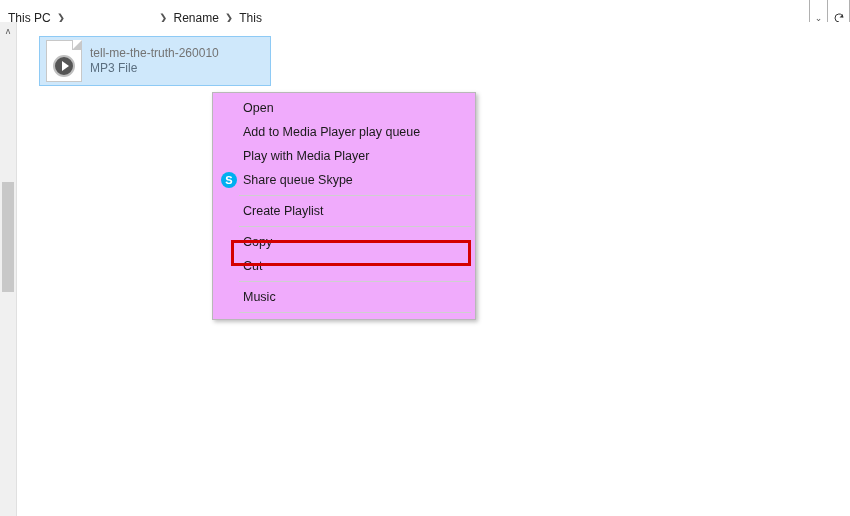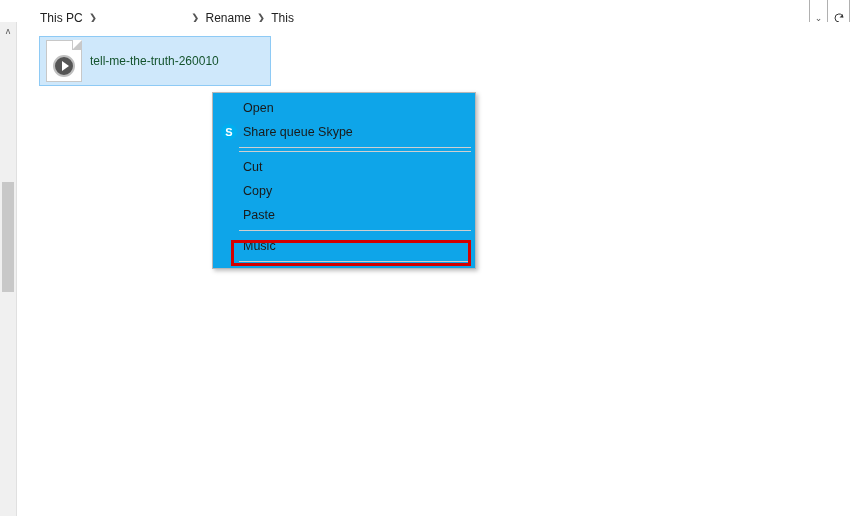--- a/index.html
+++ b/index.html
@@ -4,21 +4,20 @@
 <style>
   * { box-sizing: border-box; margin: 0; padding: 0; font-family: "Segoe UI", Tahoma, sans-serif; }
   body { width: 850px; height: 516px; background: #fff; position: relative; overflow: hidden; }
 
   
   .addressbar {
     position: absolute; left: 0; top: 0; right: 0; height: 36px;
     border: 1px solid #b0b0b0; border-left: none; border-top: none;
     display: flex; align-items: center; font-size: 12px; color: #222;
     background: #fff;
-    padding-left: 32px;
   }
   .addr-main { flex: 1; display: flex; align-items: center; height: 100%; padding-left: 4px; }
   .addr-seg { padding: 0 4px; height: 100%; display: flex; align-items: center; }
   .addr-seg.blank { width: 90px; }
   .chev { color: #555; padding: 0 2px; font-size: 10px; }
   .addr-drop { width: 18px; height: 100%; border-left: 1px solid #b0b0b0; display: flex; align-items: center; justify-content: center; font-size: 9px; color: #555; }
   .addr-refresh { width: 22px; height: 100%; border-left: 1px solid #b0b0b0; display: flex; align-items: center; justify-content: center; }
   .addr-refresh svg { width: 12px; height: 12px; }
 
   
@@ -60,27 +59,27 @@
     position: absolute; left: 6px; bottom: 4px; width: 22px; height: 22px;
     border-radius: 50%; background: #555; border: 2px solid #bfbfbf;
     display: flex; align-items: center; justify-content: center;
   }
   .file-icon .play::after {
     content: ""; width: 0; height: 0; border-left: 7px solid #fff;
     border-top: 5px solid transparent; border-bottom: 5px solid transparent;
     margin-left: 2px;
   }
   .file-meta { display: flex; flex-direction: column; font-size: 12px; line-height: 15px; }
-  .file-name { color: #14532d; }
+  .file-name { color: #737373; }
   .file-type, .file-size { color: #5b6f80; }
 
   
   .context-menu {
     position: absolute; left: 195px; top: 70px; width: 264px;
-    background: #0ea5e9; border: 1px solid #b8b8b8;
+    background: #f0abfc; border: 1px solid #b8b8b8;
     box-shadow: 2px 2px 4px rgba(0,0,0,0.25);
     padding: 3px 2px; font-size: 12.5px; color: #1a1a1a;
   }
   .cm-item {
     height: 24px; display: flex; align-items: center;
     padding-left: 28px; position: relative; cursor: default;
   }
   .cm-item .cm-icon {
     position: absolute; left: 5px; top: 3px; width: 18px; height: 18px;
     display: flex; align-items: center; justify-content: center;
@@ -129,43 +128,50 @@
 
 <div class="content">
 
   <div class="file-item">
     <div class="file-icon">
       <div class="fold"></div>
       <div class="play"></div>
     </div>
     <div class="file-meta">
       <span class="file-name">tell-me-the-truth-260010</span>
+      <span class="file-type">MP3 File</span>
     </div>
   </div>
 
   <div class="context-menu">
     <div class="cm-item">
         <span>Open</span>
       </div>
     <div class="cm-item">
+        <span>Add to Media Player play queue</span>
+      </div>
+    <div class="cm-item">
+        <span>Play with Media Player</span>
+      </div>
+    <div class="cm-item">
       <span class="cm-icon">
           <span class="skype-icon">S</span>
         </span>
       <span>Share queue Skype</span>
     </div>
     <div class="cm-sep"></div>
+    <div class="cm-item">
+        <span>Create Playlist</span>
+      </div>
     <div class="cm-sep"></div>
-    <div class="cm-item">
-        <span>Cut</span>
-      </div>
     <div class="cm-item">
         <span>Copy</span>
       </div>
     <div class="cm-item">
-        <span>Paste</span>
+        <span>Cut</span>
       </div>
     <div class="cm-sep"></div>
     <div class="cm-item">
         <span>Music</span>
       </div>
     <div class="cm-sep"></div>
 
     <div class="cm-highlight" style="top:147px;height:26px;"></div>
   </div>
 

